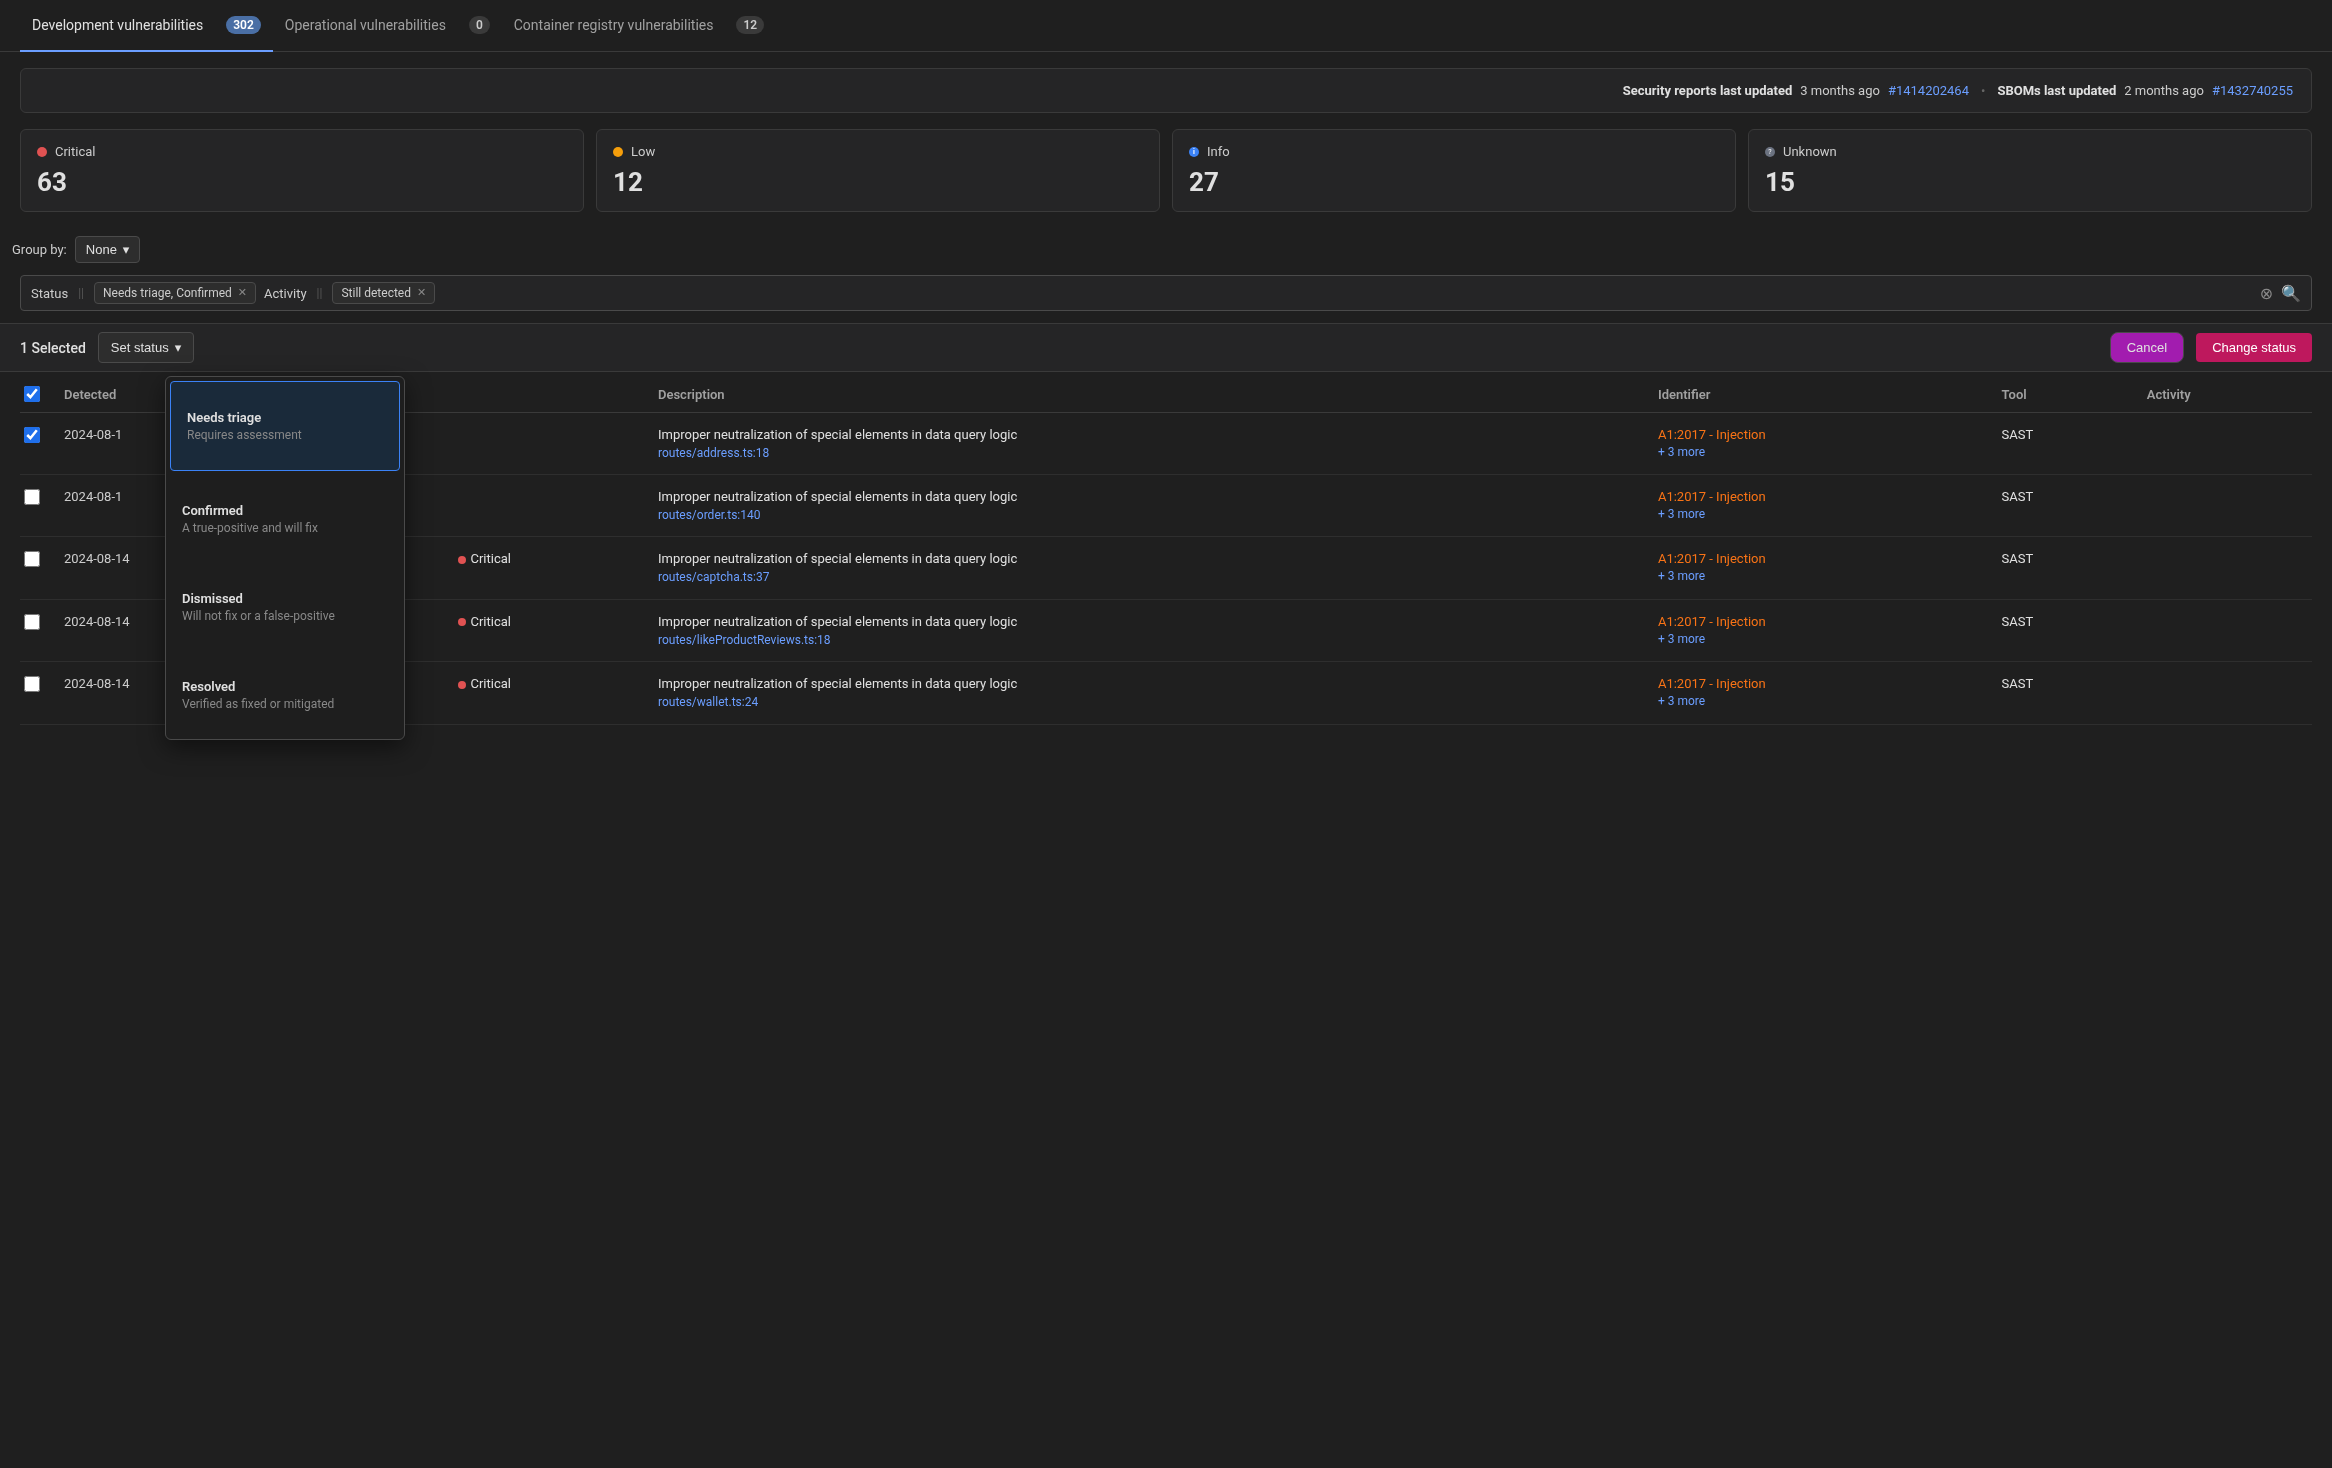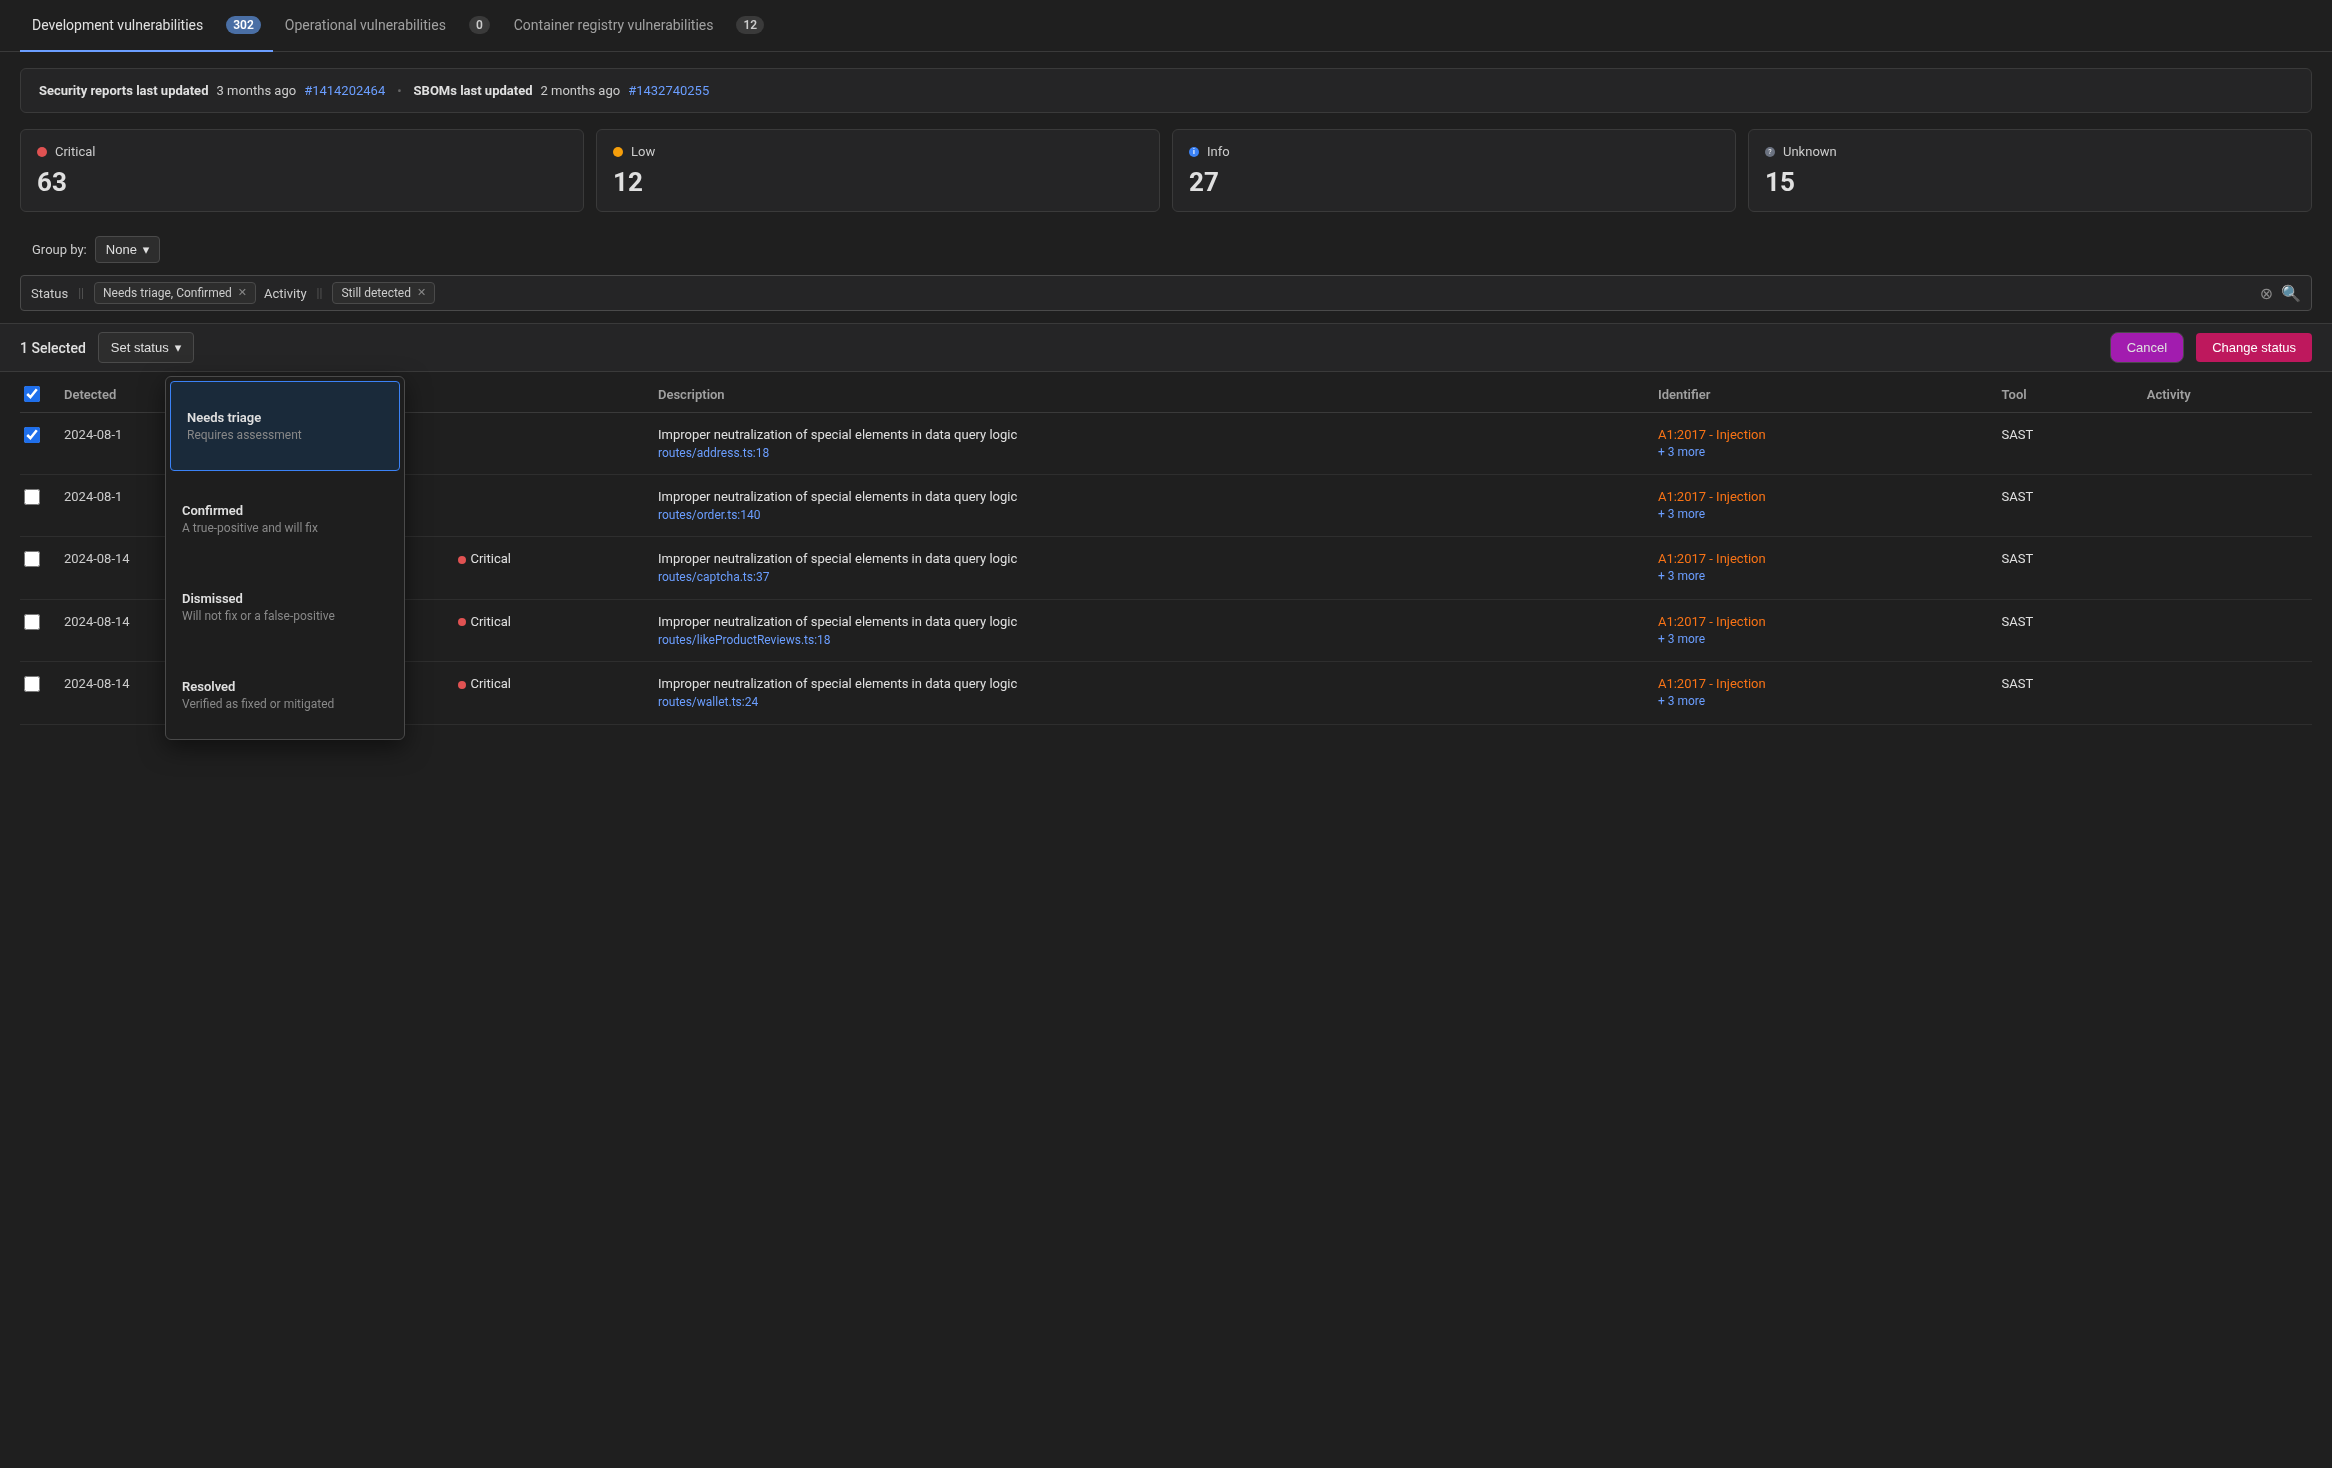--- a/index.html
+++ b/index.html
@@ -54,20 +54,21 @@
       margin: 16px 20px;
       border: 1px solid #3a3a3a;
       border-radius: 6px;
       padding: 14px 18px;
       display: flex;
       align-items: center;
       gap: 8px;
       font-size: 13px;
       color: #ccc;
       background: #252526;
+      justify-content: flex-end;
     }
     .security-bar a {
       color: #6b9eff;
       text-decoration: none;
     }
     .security-bar .bullet { color: #666; margin: 0 4px; }
     .security-bar strong { color: #e0e0e0; }
 
     
     .severity-cards {
@@ -102,21 +103,21 @@
       width: 10px;
       height: 10px;
       border-radius: 50%;
       display: inline-block;
       flex-shrink: 0;
     }
     .dot-critical { background: #e05252; }
 
     
     .filters-row {
-      padding: 0 32px;
+      padding: 0 12px;
       display: flex;
       align-items: center;
       gap: 12px;
       margin-bottom: 12px;
     }
     .group-by {
       display: flex;
       align-items: center;
       gap: 8px;
       font-size: 13px;

